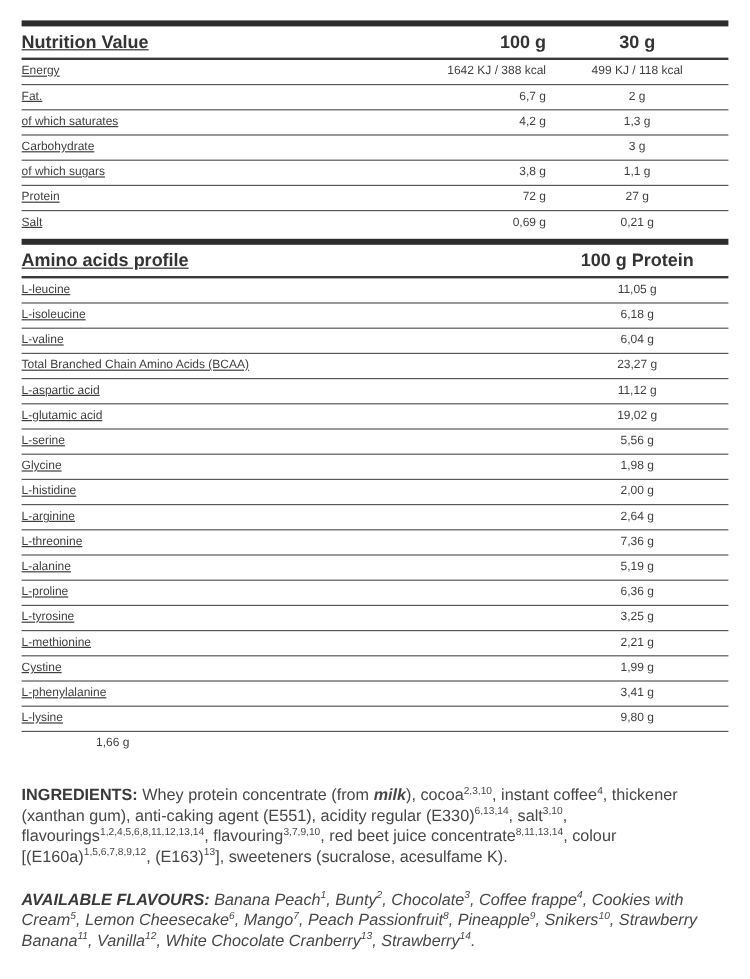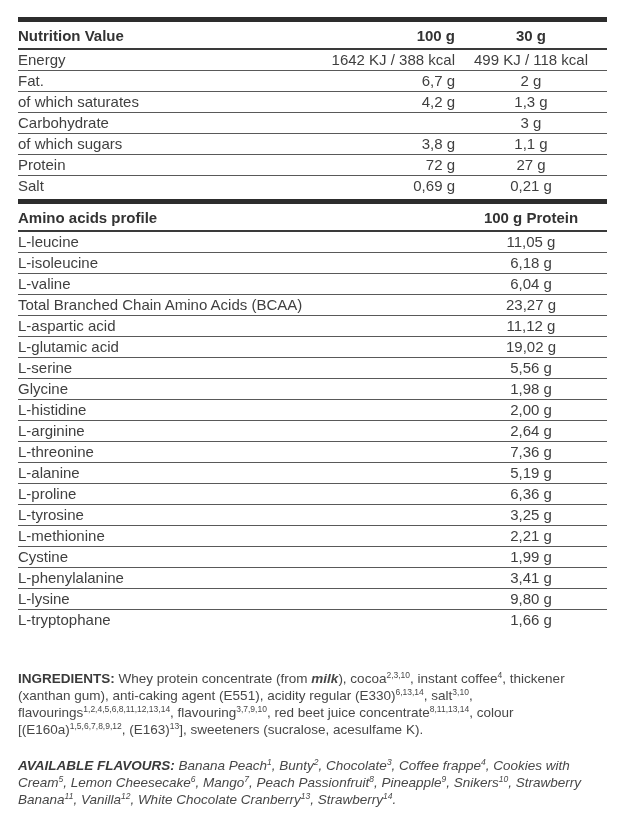--- a/index.html
+++ b/index.html
@@ -28,39 +28,39 @@
     align-items: baseline;
     font-weight: 700;
     font-size: 15px;
     color: #333333;
     padding: 5px 0 4px 0;
     border-bottom: 2px solid #3a3a3a;
   }
   .row {
     display: flex;
     align-items: baseline;
-    font-size: 15px;
+    font-size: 10px;
     line-height: 16px;
     padding: 2px 0;
     border-bottom: 1px solid #595959;
     color: #3f3f3f;
   }
   .rows .row:last-child {
     border-bottom: none;
   }
-  .cell-label { flex: 1; text-align: left; }
+  .cell-label { flex: 1; text-align: left; text-decoration: underline; }
   .cell-v1 { width: 150px; text-align: right; white-space: nowrap; }
   .cell-v2 { width: 152px; text-align: center; white-space: nowrap; }
   .footer-par {
     font-size: 13.5px;
     line-height: 17px;
     color: #474747;
     margin: 0;
   }
-  .footer-par.ingredients { margin-top: 40px; }
+  .footer-par.ingredients { margin-top: 24px; }
   .footer-par.flavours { margin-top: 19px; font-style: italic; }
   .footer-par .b { font-weight: 700; color: #3a3a3a; }
   .footer-par .bi { font-weight: 700; font-style: italic; }
   .footer-par sup {
     font-size: 8.5px;
     line-height: 0;
     vertical-align: super;
     letter-spacing: 0;
   }
 </style>
@@ -188,21 +188,20 @@
       </div>
       <div class="row">
         <span class="cell-label">L-phenylalanine</span>
         <span class="cell-v2">3,41 g</span>
       </div>
       <div class="row">
         <span class="cell-label">L-lysine</span>
         <span class="cell-v2">9,80 g</span>
       </div>
       <div class="row">
-        <span class="cell-label">L-tryptophane</span>
         <span class="cell-v2">1,66 g</span>
       </div>
     </div>
 
   <p class="footer-par ingredients" id="ingredients-par"><span class="b">INGREDIENTS:</span><span> Whey protein concentrate (from </span><span class="bi">milk</span><span>), cocoa</span><sup>2,3,10</sup><span>, instant coffee</span><sup>4</sup><span>, thickener (xanthan gum), anti-caking agent (E551), acidity regular (E330)</span><sup>6,13,14</sup><span>, salt</span><sup>3,10</sup><span>, flavourings</span><sup>1,2,4,5,6,8,11,12,13,14</sup><span>, flavouring</span><sup>3,7,9,10</sup><span>, red beet juice concentrate</span><sup>8,11,13,14</sup><span>, colour [(E160a)</span><sup>1,5,6,7,8,9,12</sup><span>, (E163)</span><sup>13</sup><span>], sweeteners (sucralose, acesulfame K).</span></p>
 
   <p class="footer-par flavours" id="flavours-par"><span class="b">AVAILABLE FLAVOURS:</span><span> Banana Peach</span><sup>1</sup><span>, Bunty</span><sup>2</sup><span>, Chocolate</span><sup>3</sup><span>, Coffee frappe</span><sup>4</sup><span>, Cookies with Cream</span><sup>5</sup><span>, Lemon Cheesecake</span><sup>6</sup><span>, Mango</span><sup>7</sup><span>, Peach Passionfruit</span><sup>8</sup><span>, Pineapple</span><sup>9</sup><span>, Snikers</span><sup>10</sup><span>, Strawberry Banana</span><sup>11</sup><span>, Vanilla</span><sup>12</sup><span>, White Chocolate Cranberry</span><sup>13</sup><span>, Strawberry</span><sup>14</sup><span>.</span></p>
 
 </div>
 

